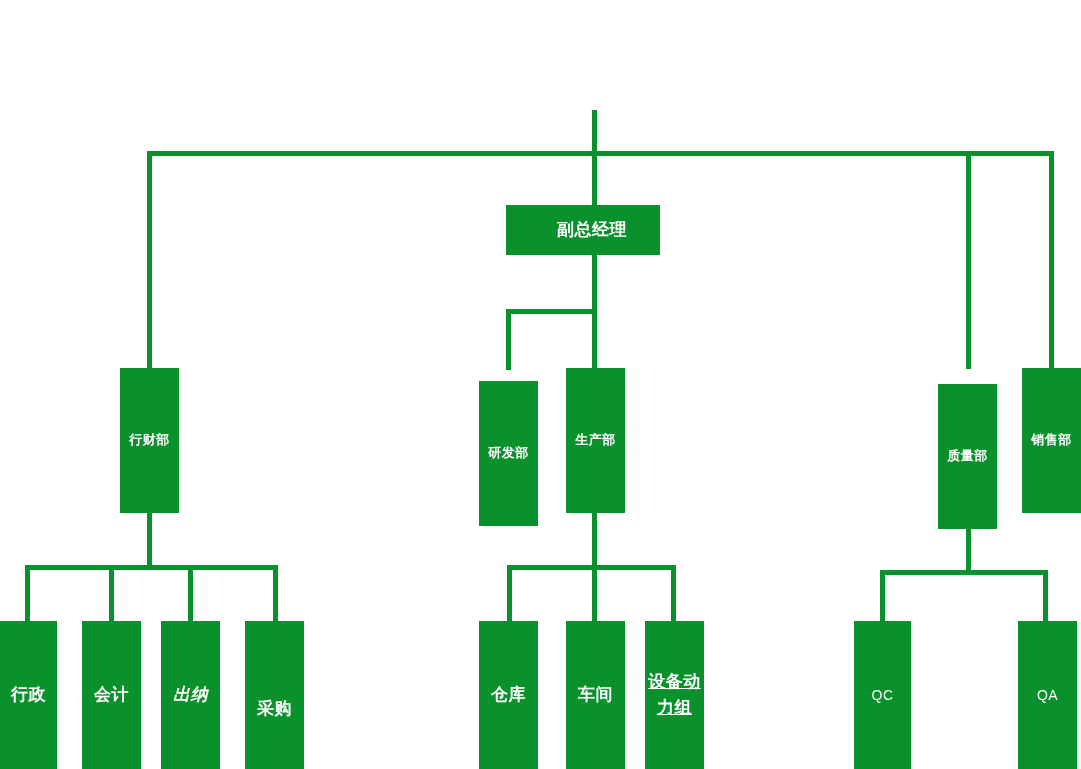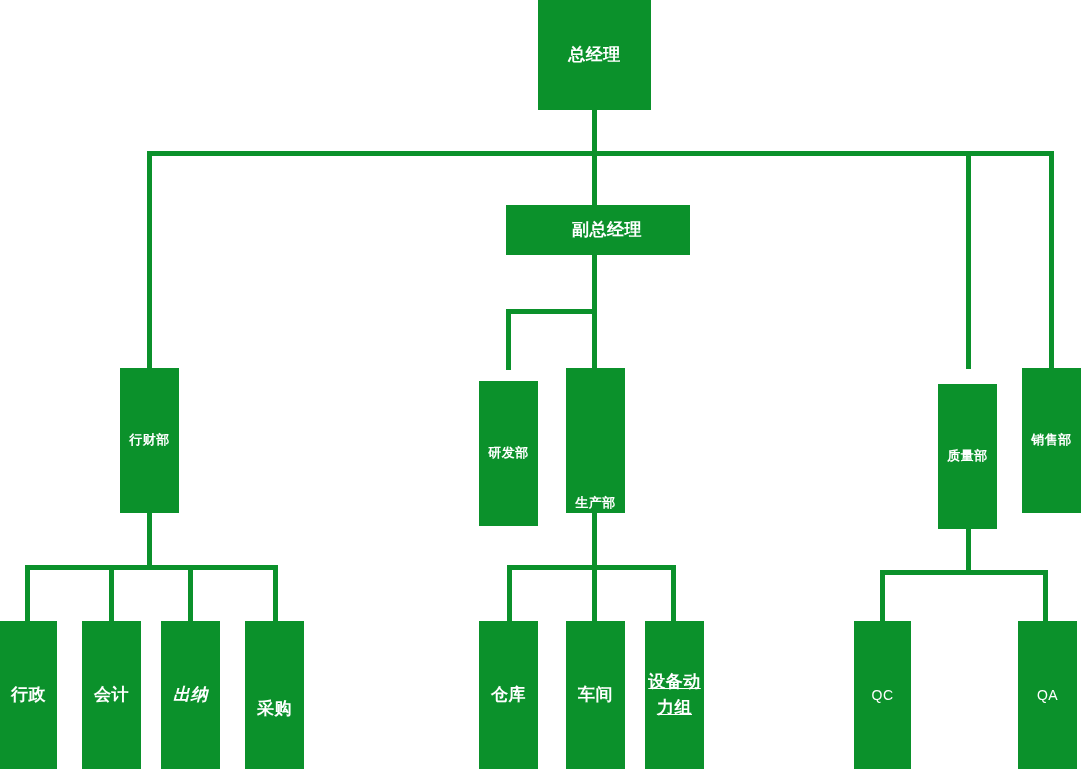--- a/index.html
+++ b/index.html
@@ -94,37 +94,34 @@
   <div class="conn" style="left:507px; top:565px; width:169px; height:5px;"></div>
   <div class="conn" style="left:507px; top:565px; width:5px; height:58px;"></div>
   <div class="conn" style="left:592px; top:565px; width:5px; height:58px;"></div>
   <div class="conn" style="left:671px; top:565px; width:5px; height:58px;"></div>
 
   <div class="conn" style="left:966px; top:512px; width:5px; height:60px;"></div>
   <div class="conn" style="left:880px; top:570px; width:168px; height:5px;"></div>
   <div class="conn" style="left:880px; top:570px; width:5px; height:53px;"></div>
   <div class="conn" style="left:1043px; top:570px; width:5px; height:53px;"></div>
 
-  <div class="node h" style="left:538px; top:0px; width:113px; height:110px;">
-    <span class="node-label">总经理</span>
-  </div>
 
-  <div class="node h" style="left:506px; top:205px; width:184px; height:50px;padding-left:18px;">
+  <div class="node h" style="left:506px; top:205px; width:154px; height:50px;padding-left:18px;">
     <span class="node-label">副总经理</span>
   </div>
 
   <div class="node v" style="left:120px; top:368px; width:59px; height:145px;">
     <span class="node-label">行财部</span>
   </div>
 
   <div class="node v" style="left:479px; top:381px; width:59px; height:145px;">
     <span class="node-label">研发部</span>
   </div>
 
-  <div class="node v" style="left:566px; top:368px; width:59px; height:145px;align-items:flex-end;">
+  <div class="node v" style="left:566px; top:368px; width:59px; height:145px;">
     <span class="node-label">生产部</span>
   </div>
 
   <div class="node v" style="left:938px; top:368px; width:59px; height:145px;margin-top:16px;">
     <span class="node-label">质量部</span>
   </div>
 
   <div class="node v" style="left:1022px; top:368px; width:59px; height:145px;">
     <span class="node-label">销售部</span>
   </div>

